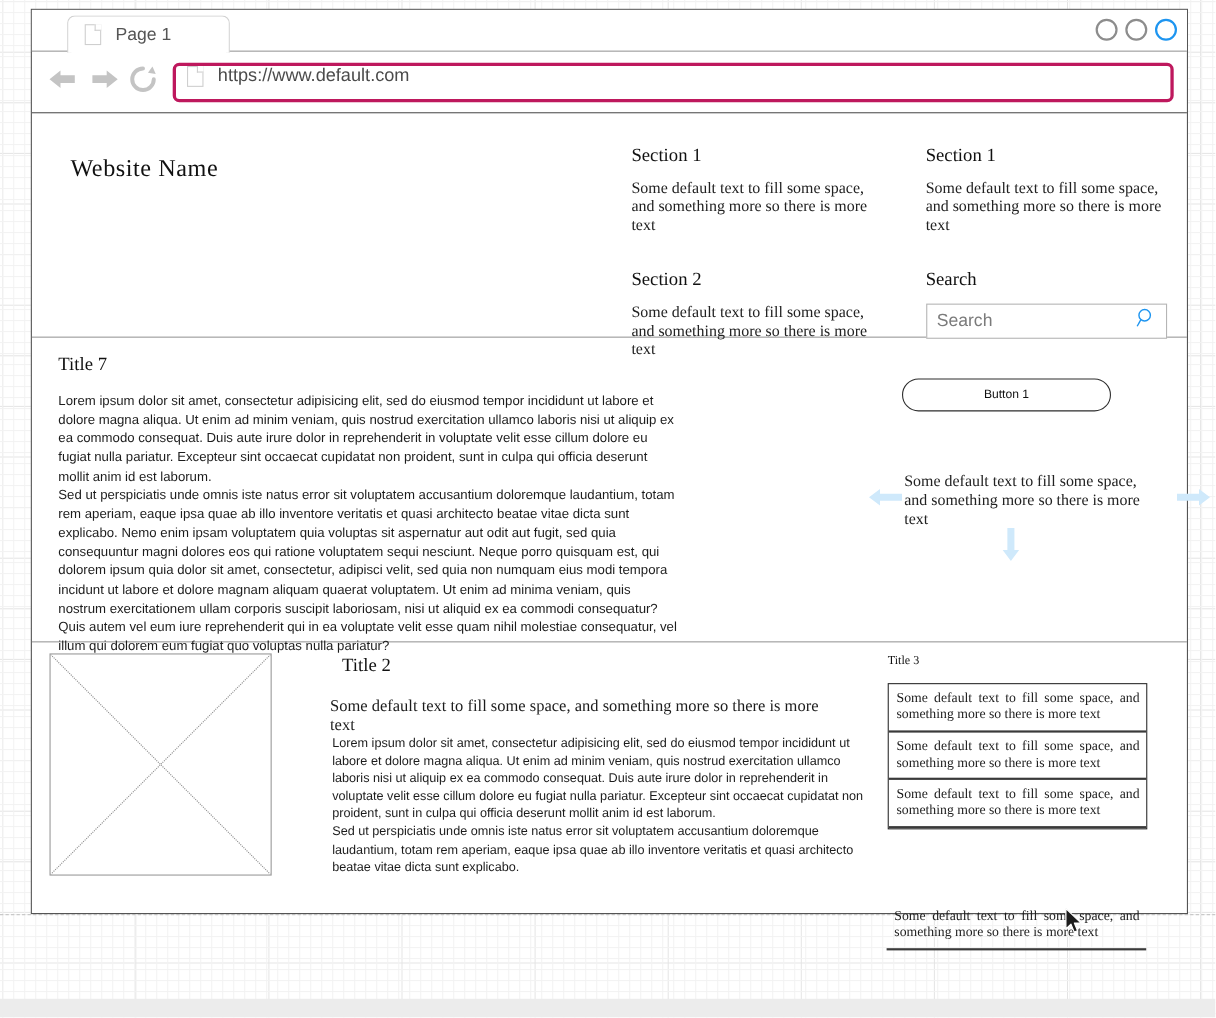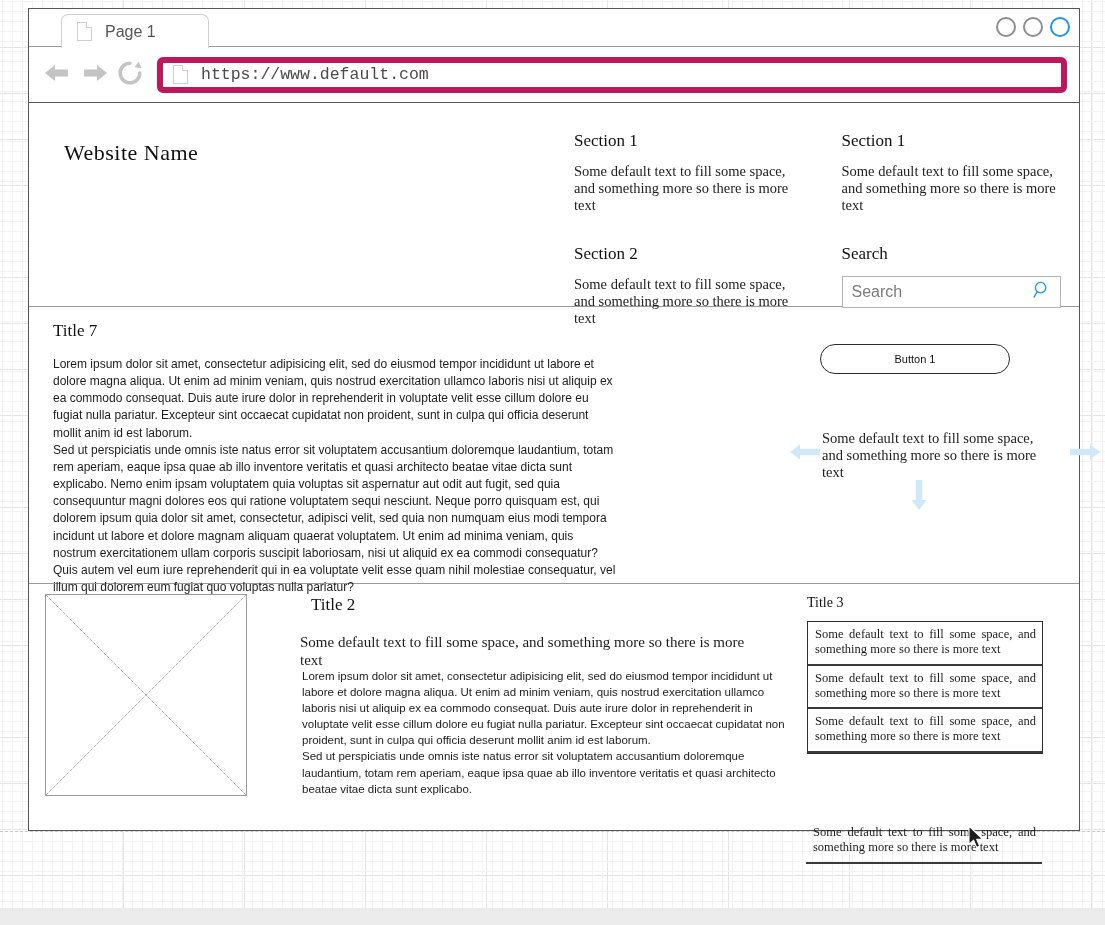--- a/index.html
+++ b/index.html
@@ -131,27 +131,25 @@
     align-items: center;
     padding: 0 12px 0 14px;
   }
 
   .nav-icon { flex: 0 0 auto; margin-right: 6px; }
 
   #url-field {
     flex: 1 1 auto;
     height: 36px;
     margin-left: 8px;
-    border: 6px solid #be185d;
+    border: 3px solid #be185d;
     border-radius: 6px;
     background: #ffffff;
     display: flex;
-    align-items: center;
     padding: 0 10px;
-    font-family: Liberation Mono, monospace;
   }
 
   #url-text {
     margin-left: 13px;
     font-size: 16.5px;
     color: #4b4b4b;
   }
 
   
   #site {
@@ -295,21 +293,21 @@
     position: absolute;
     left: 273px; top: 84px;
     width: 486px;
     font-size: 11.5px;
     line-height: 1.4;
     color: #1c1c1c;
   }
 
   #title3 {
     font-family: "Liberation Serif", serif;
-    font-size: 14px;
+    font-size: 11px;
     position: absolute;
     left: 778px; top: 11px;
     color: #111;
   }
 
   
   #list-box {
     position: absolute;
     left: 778px; top: 37px;
     width: 236px;

